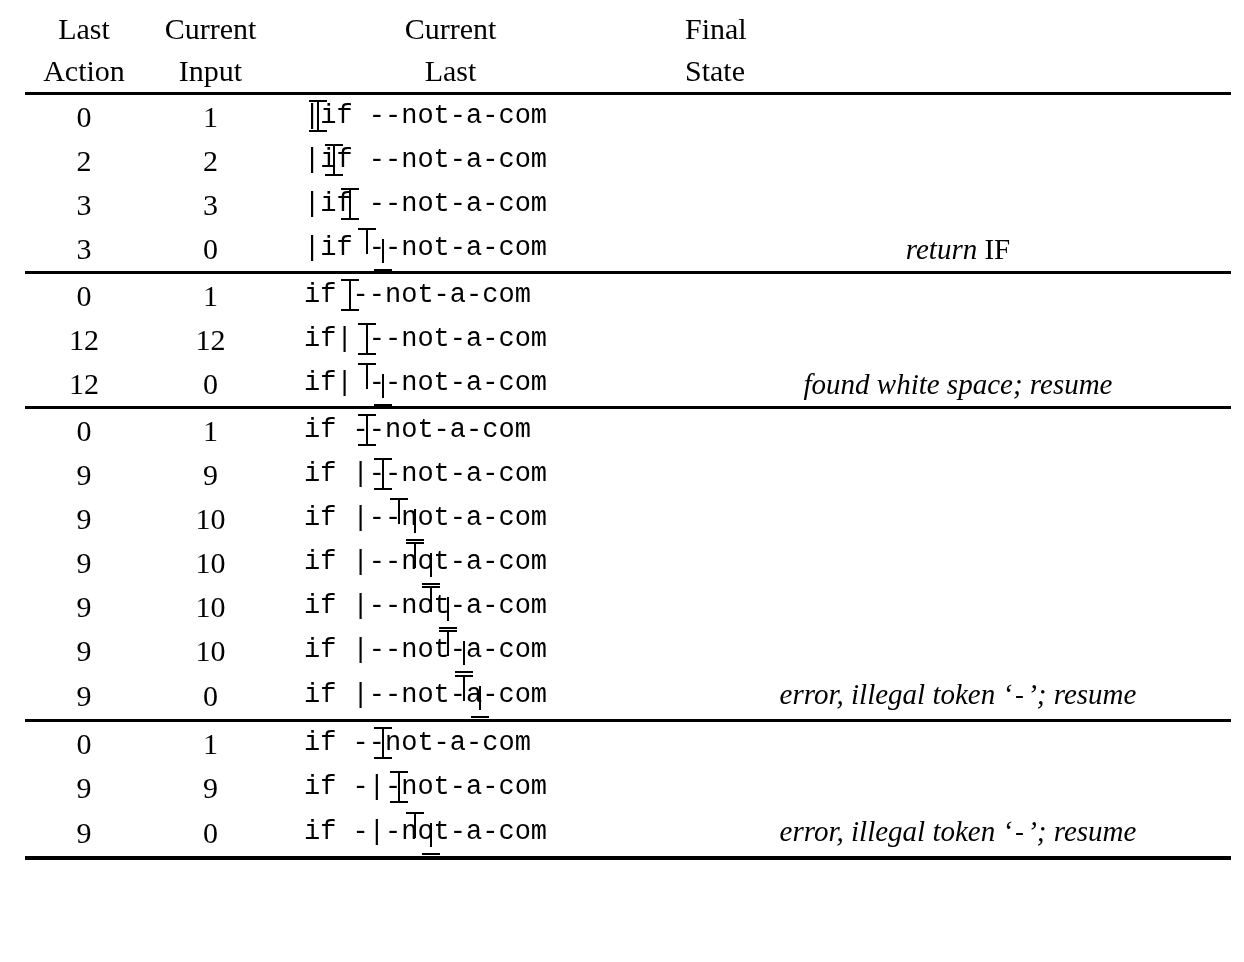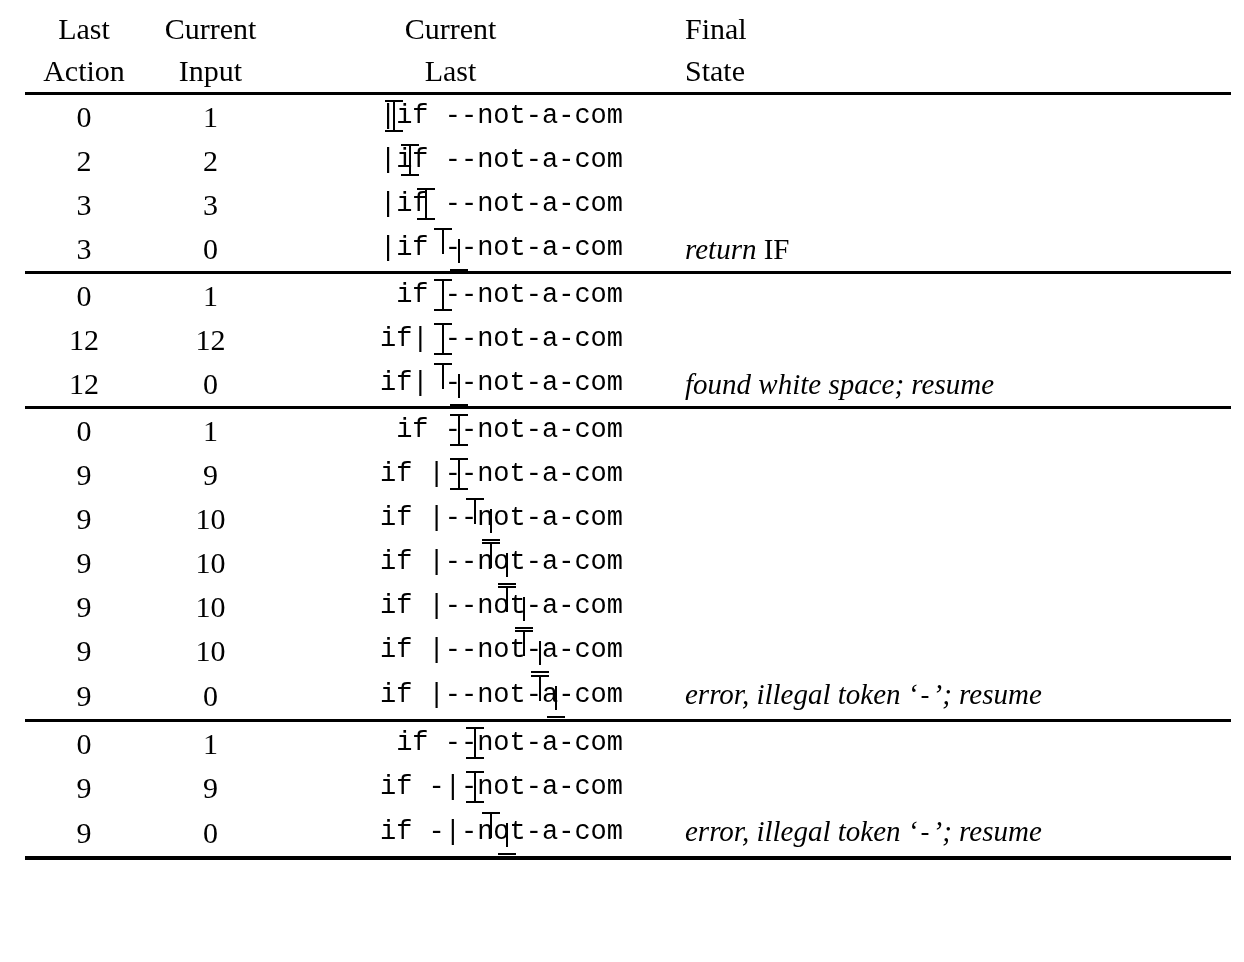--- a/index.html
+++ b/index.html
@@ -66,26 +66,26 @@
     height: 42px;
     line-height: 42px;
   }
   td.num {
     text-align: center;
     font-size: 30px;
     font-family: "Liberation Serif", "DejaVu Serif", serif;
   }
 
   td.inp {
-    text-align: right;
+    text-align: left;
     padding-left: 26px;
   }
 
   td.act {
-    text-align: left;
+    text-align: center;
     padding-left: 62px;
     font-size: 29px;
     font-style: italic;
     font-family: "Liberation Serif", "DejaVu Serif", serif;
     white-space: nowrap;
     margin-top: 32px;
   }
   td.act .up   { font-style: normal; }
   td.act .mono { font-style: normal; font-family: "Liberation Mono", "DejaVu Sans Mono", monospace; font-size: 25px; }
 

